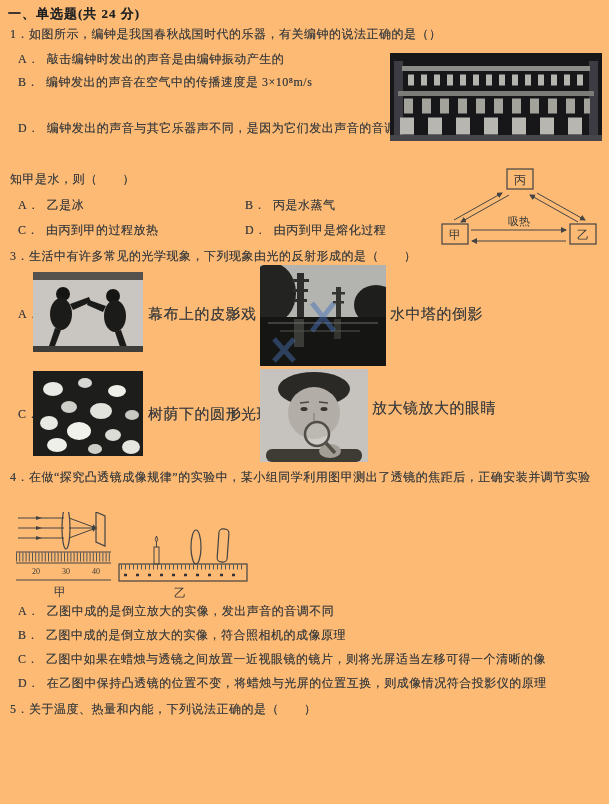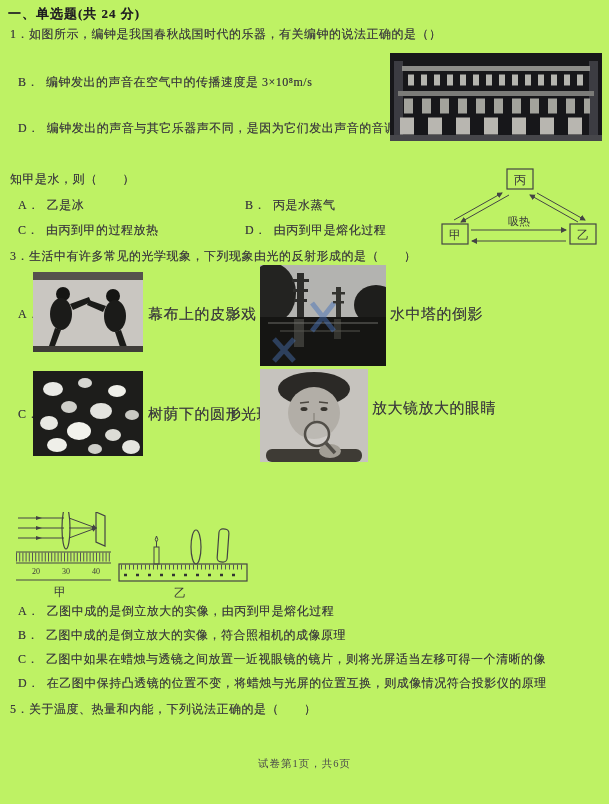--- a/index.html
+++ b/index.html
@@ -1,36 +1,39 @@
 <!DOCTYPE html>
 <html><head>
 <meta charset="utf-8">
 <style>
   html,body{margin:0;padding:0;background:#e8e8e6;}
-  .sheet{position:relative;width:609px;height:804px;background:#bef264;overflow:hidden;
+  .sheet{position:relative;width:609px;height:804px;background:#fdba74;overflow:hidden;
          font-family:"Liberation Serif","DejaVu Serif",serif;color:#3c3c3c;}
   .t{position:absolute;font-size:12px;line-height:15px;white-space:nowrap;
      letter-spacing:.5px;text-shadow:0 0 .5px rgba(70,70,70,.7);}
   .head{font-weight:700;font-size:13px;color:#1f1f1f;letter-spacing:1px;}
   .lbl{margin-right:7px;}
   .cap{font-size:15px;}
   .foot{position:absolute;left:0;width:100%;text-align:center;font-size:10.5px;color:#4a4a4a;
         letter-spacing:1px;}
   .fig{position:absolute;}
   svg text{font-family:"Liberation Serif","DejaVu Serif",serif;fill:#3a3a3a;}
 </style>
 </head>
 <body>
 
 <div class="sheet">
 
   <div class="t head" style="left:8px;top:6px">一、单选题(共 24 分)</div>
 
   <div class="t" style="left:10px;top:27px">1．如图所示，编钟是我国春秋战国时代的乐器，有关编钟的说法正确的是（）</div>
 
+  <div class="t" style="left:18px;top:52px">
+    <span class="lbl">A．</span><span>敲击编钟时发出的声音是由编钟振动产生的</span>
+  </div>
   <div class="t" style="left:18px;top:75px">
     <span class="lbl">B．</span><span>编钟发出的声音在空气中的传播速度是 3×10⁸m/s</span>
   </div>
   <div class="t" style="left:18px;top:121px">
     <span class="lbl">D．</span><span>编钟发出的声音与其它乐器声不同，是因为它们发出声音的音调不同</span>
   </div>
 
   <div class="fig" style="left:390px;top:53px">
     <svg width="212" height="88" viewBox="0 0 212 88">
       <rect width="212" height="88" fill="#17171a"></rect>
@@ -160,20 +163,21 @@
       <line x1="59" y1="33" x2="68" y2="34" stroke="#4a463f" stroke-width="1.5"></line>
       <line x1="54" y1="44" x2="54" y2="52" stroke="#8e8a82" stroke-width="1.5"></line>
       <rect x="6" y="80" width="96" height="13" rx="6" fill="#3e3b35"></rect>
       <ellipse cx="70" cy="82" rx="11" ry="7" fill="#a29e95"></ellipse>
       <circle cx="57" cy="65" r="12" fill="#ffffff" fill-opacity=".14" stroke="#514e48" stroke-width="2.5"></circle>
       <line x1="66" y1="74" x2="75" y2="84" stroke="#514e48" stroke-width="3.5"></line>
     </svg>
   </div>
   <div class="t cap" style="left:372px;top:401px">放大镜放大的眼睛</div>
 
+  <div class="t" style="left:10px;top:470px">4．在做“探究凸透镜成像规律”的实验中，某小组同学利用图甲测出了透镜的焦距后，正确安装并调节实验</div>
 
   <div class="fig" style="left:16px;top:512px">
     <svg width="95" height="88" viewBox="0 0 95 88">
       <defs>
         <marker id="arrB" markerWidth="6" markerHeight="6" refX="4" refY="2.5" orient="auto">
           <path d="M0,0 L5,2.5 L0,5 z" fill="#444"></path>
         </marker>
       </defs>
       <line x1="2" y1="6" x2="48" y2="6" stroke="#444"></line>
       <line x1="2" y1="16" x2="48" y2="16" stroke="#444"></line>
@@ -207,29 +211,28 @@
       <path d="M38.5,22 Q41,26 38.5,28 Q36,26 38.5,22 Z" fill="none" stroke="#444"></path>
       <ellipse cx="78" cy="33" rx="5" ry="17" fill="none" stroke="#444" stroke-width="1.2"></ellipse>
       <g transform="rotate(4 105 32)">
         <rect x="100" y="15" width="10" height="33" rx="4" fill="none" stroke="#444" stroke-width="1.2"></rect>
       </g>
       <text x="62" y="83" font-size="12" text-anchor="middle">乙</text>
     </svg>
   </div>
 
   <div class="t" style="left:18px;top:604px">
-    <span class="lbl">A．</span><span>乙图中成的是倒立放大的实像，由丙到甲是熔化过程</span>
+    <span class="lbl">A．</span><span>乙图中成的是倒立放大的实像，发出声音的音调不同</span>
   </div>
   <div class="t" style="left:18px;top:628px">
     <span class="lbl">B．</span><span>乙图中成的是倒立放大的实像，符合照相机的成像原理</span>
   </div>
   <div class="t" style="left:18px;top:652px">
     <span class="lbl">C．</span><span>乙图中如果在蜡烛与透镜之间放置一近视眼镜的镜片，则将光屏适当左移可得一个清晰的像</span>
   </div>
   <div class="t" style="left:18px;top:676px">
     <span class="lbl">D．</span><span>在乙图中保持凸透镜的位置不变，将蜡烛与光屏的位置互换，则成像情况符合投影仪的原理</span>
   </div>
 
   <div class="t" style="left:10px;top:702px">5．关于温度、热量和内能，下列说法正确的是（　　）</div>
 
-  <div class="foot" style="top:757px">试卷第1页，共6页</div>
 
 </div>
 
 </body></html>

